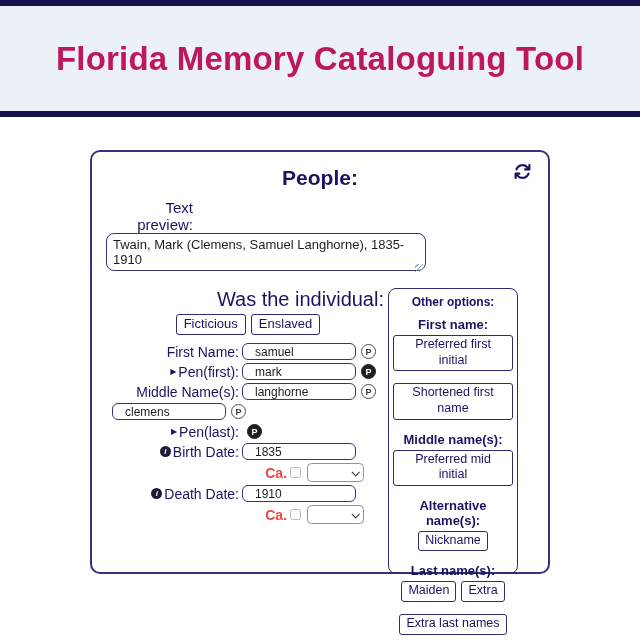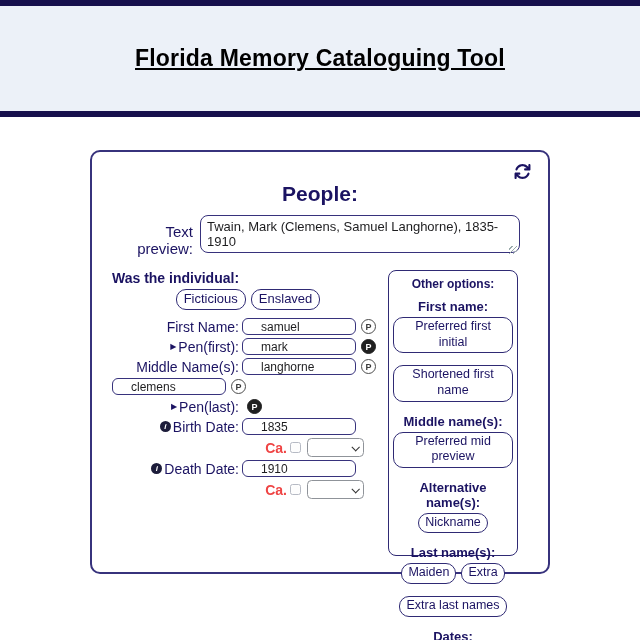--- a/index.html
+++ b/index.html
@@ -10,61 +10,61 @@
     color: #1b1362;
   }
   
   .header {
     height: 117px;
     background: #ecf1f8;
     border-top: 6px solid #16104d;
     border-bottom: 6px solid #16104d;
     display: flex; align-items: center; justify-content: center;
   }
-  .header h1 { font-size: 23px; font-weight: 700; color: #000000; letter-spacing: .2px; text-decoration: underline; }
+  .header h1 { font-size: 33px; font-weight: 700; color: #be185d; letter-spacing: .2px; }
 
   
   .card {
     position: relative;
     width: 460px; height: 424px;
     margin: 33px auto 0 auto;
     background: #ffffff;
     border: 2px solid #37327c;
     border-radius: 10px;
     padding: 10px 14px;
   }
   .refresh { position: absolute; top: 11px; right: 17px; width: 17px; height: 17px; cursor: pointer; }
   .refresh svg { width: 17px; height: 17px; fill: #1b1362; }
-  .card-heading { text-align: center; font-size: 21px; font-weight: 700; margin-top: 20px; }
-
-  
-  .preview-row { display: flex; align-items: flex-end; margin-top: 9px; }
+  .card-heading { text-align: center; font-size: 21px; font-weight: 700; margin-top: 4px; }
+
+  
+  .preview-row { display: flex; align-items: flex-start; margin-top: 9px; flex-direction: column; }
   .preview-label { width: 94px; text-align: right; font-size: 15px; padding-right: 7px; flex: none; }
   .preview-row textarea {
     width: 320px; height: 38px; resize: none;
     border: 1.5px solid #37327c; border-radius: 8px;
     font-family: "Liberation Sans", sans-serif;
     font-size: 13px; color: #1d1d1f; padding: 3px 6px;
     outline: none; background: #fff; position: relative;
   }
   .resize-wrap { position: relative; }
   .resize-grip {
     position: absolute; right: 3px; bottom: 3px; width: 8px; height: 8px;
     background: repeating-linear-gradient(135deg, transparent 0 2px, #9aa 2px 3px);
     pointer-events: none;
   }
 
   
   .columns { display: flex; margin-top: 13px; padding-left: 6px; }
   .left-col { width: 272px; flex: none; }
-  .sec-heading { text-align: left; font-size: 14px; font-weight: 700; }
+  .sec-heading { text-align: right; font-size: 20px; font-weight: 400; }
   .btn-row { display: flex; justify-content: center; gap: 5px; margin-top: 3px; }
   .btn {
     display: inline-block; background: #fff; color: #1b1362;
-    border: 1.6px solid #2f2a74; border-radius: 10px;
+    border: 1.6px solid #2f2a74; border-radius: 3px;
     font-size: 13px; padding: 1px 7px 2px 7px; cursor: pointer;
     font-family: "Liberation Sans", sans-serif; line-height: 1.25;
   }
   .btn.active { background: #211c63; color: #ffffff; }
 
   .fields { margin-top: 8px; }
   .field-row { display: flex; align-items: center; margin-bottom: 3px; height: 17px; }
   .f-label {
     width: 130px; flex: none; text-align: right; font-size: 14px;
     color: #1b1362; padding-right: 3px; white-space: nowrap;
@@ -73,21 +73,21 @@
   .marker { font-size: 8px; margin-right: 2px; color: #1b1362; }
   .info-icon {
     width: 11px; height: 11px; flex: none; border-radius: 50%;
     background: #1c1c3a; color: #fff; font-size: 8px; font-weight: 700;
     display: inline-flex; align-items: center; justify-content: center;
     margin-right: 2px; font-style: italic;
   }
   .f-input {
     width: 114px; height: 17px; flex: none;
     border: 1.5px solid #37327c; border-radius: 6px;
-    font-size: 12px; color: #1d1d1f; padding: 0 18px;
+    font-size: 12px; color: #1d1d1f; padding: 0 12px;
     font-family: "Liberation Sans", sans-serif; outline: none; background: #fff;
   }
   .p-badge {
     width: 15px; height: 15px; margin-left: 5px; flex: none;
     border-radius: 50%; border: 1.6px solid #4c4c4c;
     color: #3c3c3c; font-size: 9px; font-weight: 700;
     display: inline-flex; align-items: center; justify-content: center;
     background: #fff; cursor: pointer;
   }
   .p-badge.filled { background: #202020; border-color: #202020; color: #fff; }
@@ -231,21 +231,21 @@
       <div class="rb-group-heading">First name:</div>
       <div class="rb-row">
           <button class="btn">Preferred first initial</button>
         </div>
       <div class="rb-row">
           <button class="btn">Shortened first name</button>
         </div>
 
       <div class="rb-group-heading">Middle name(s):</div>
       <div class="rb-row">
-          <button class="btn">Preferred mid preview</button>
+          <button class="btn">Preferred mid initial</button>
         </div>
 
       <div class="rb-group-heading">Alternative name(s):</div>
       <div class="rb-row">
           <button class="btn">Nickname</button>
         </div>
 
       <div class="rb-group-heading">Last name(s):</div>
       <div class="rb-row">
         <button class="btn">Maiden</button>

